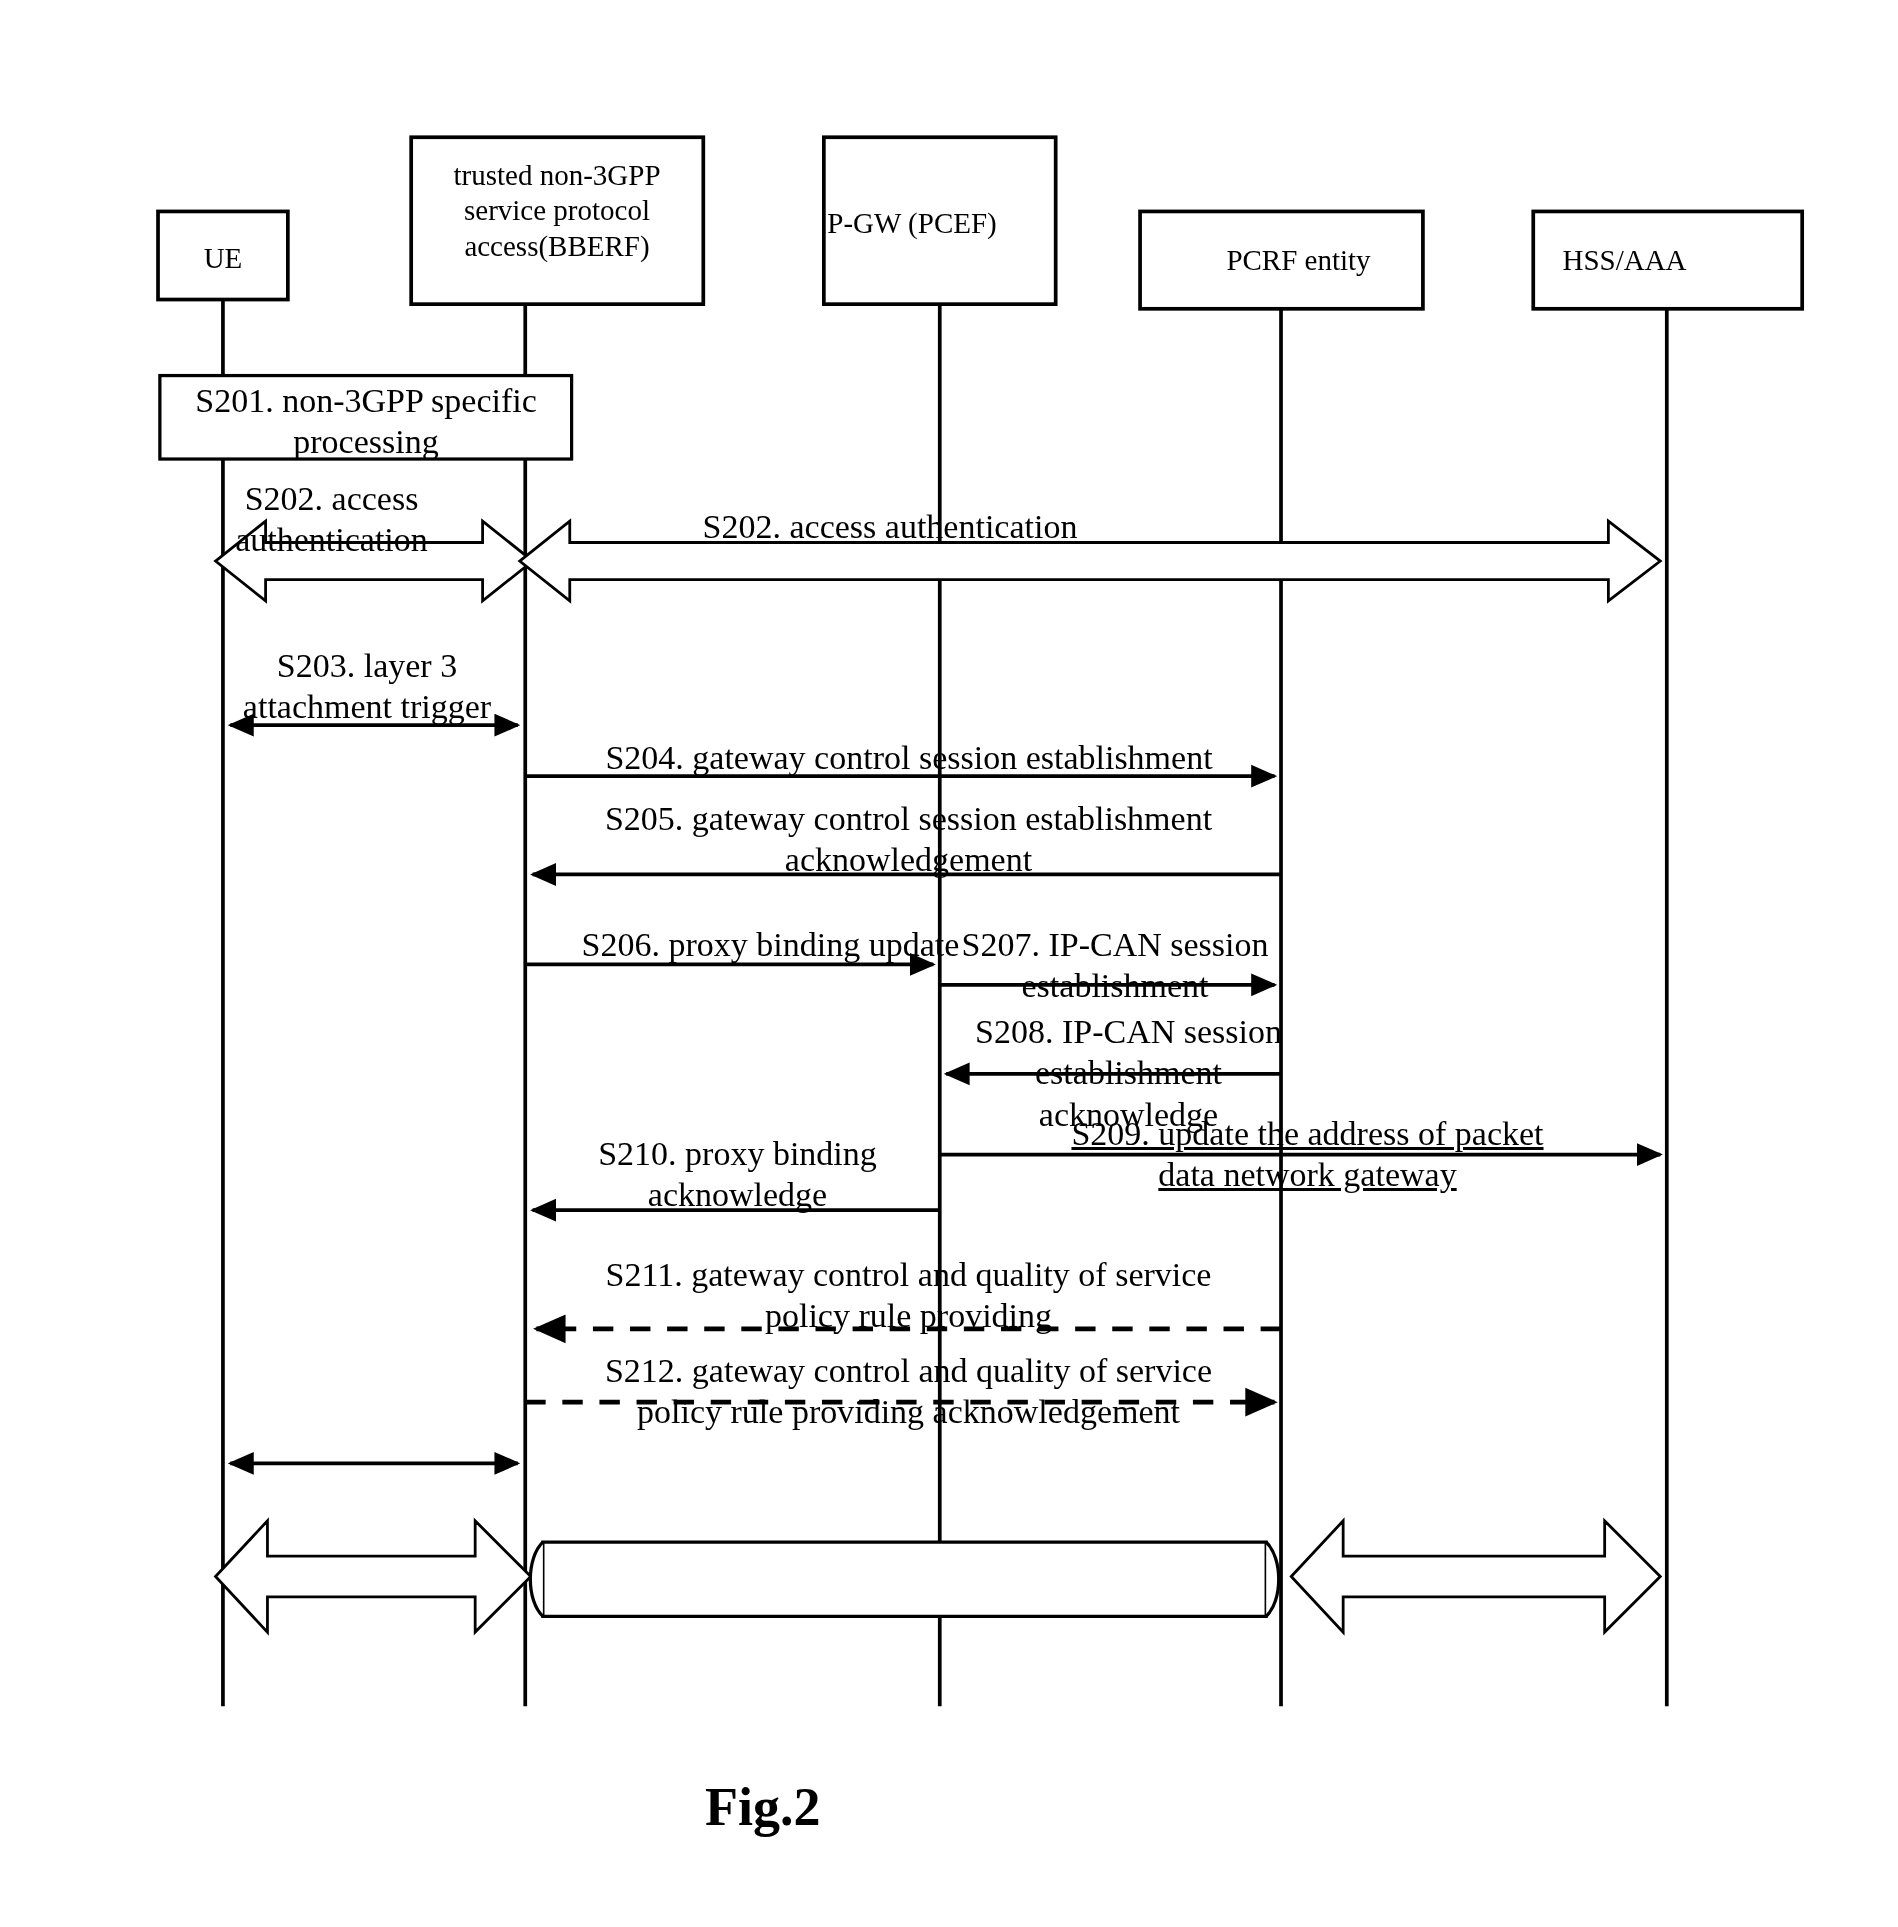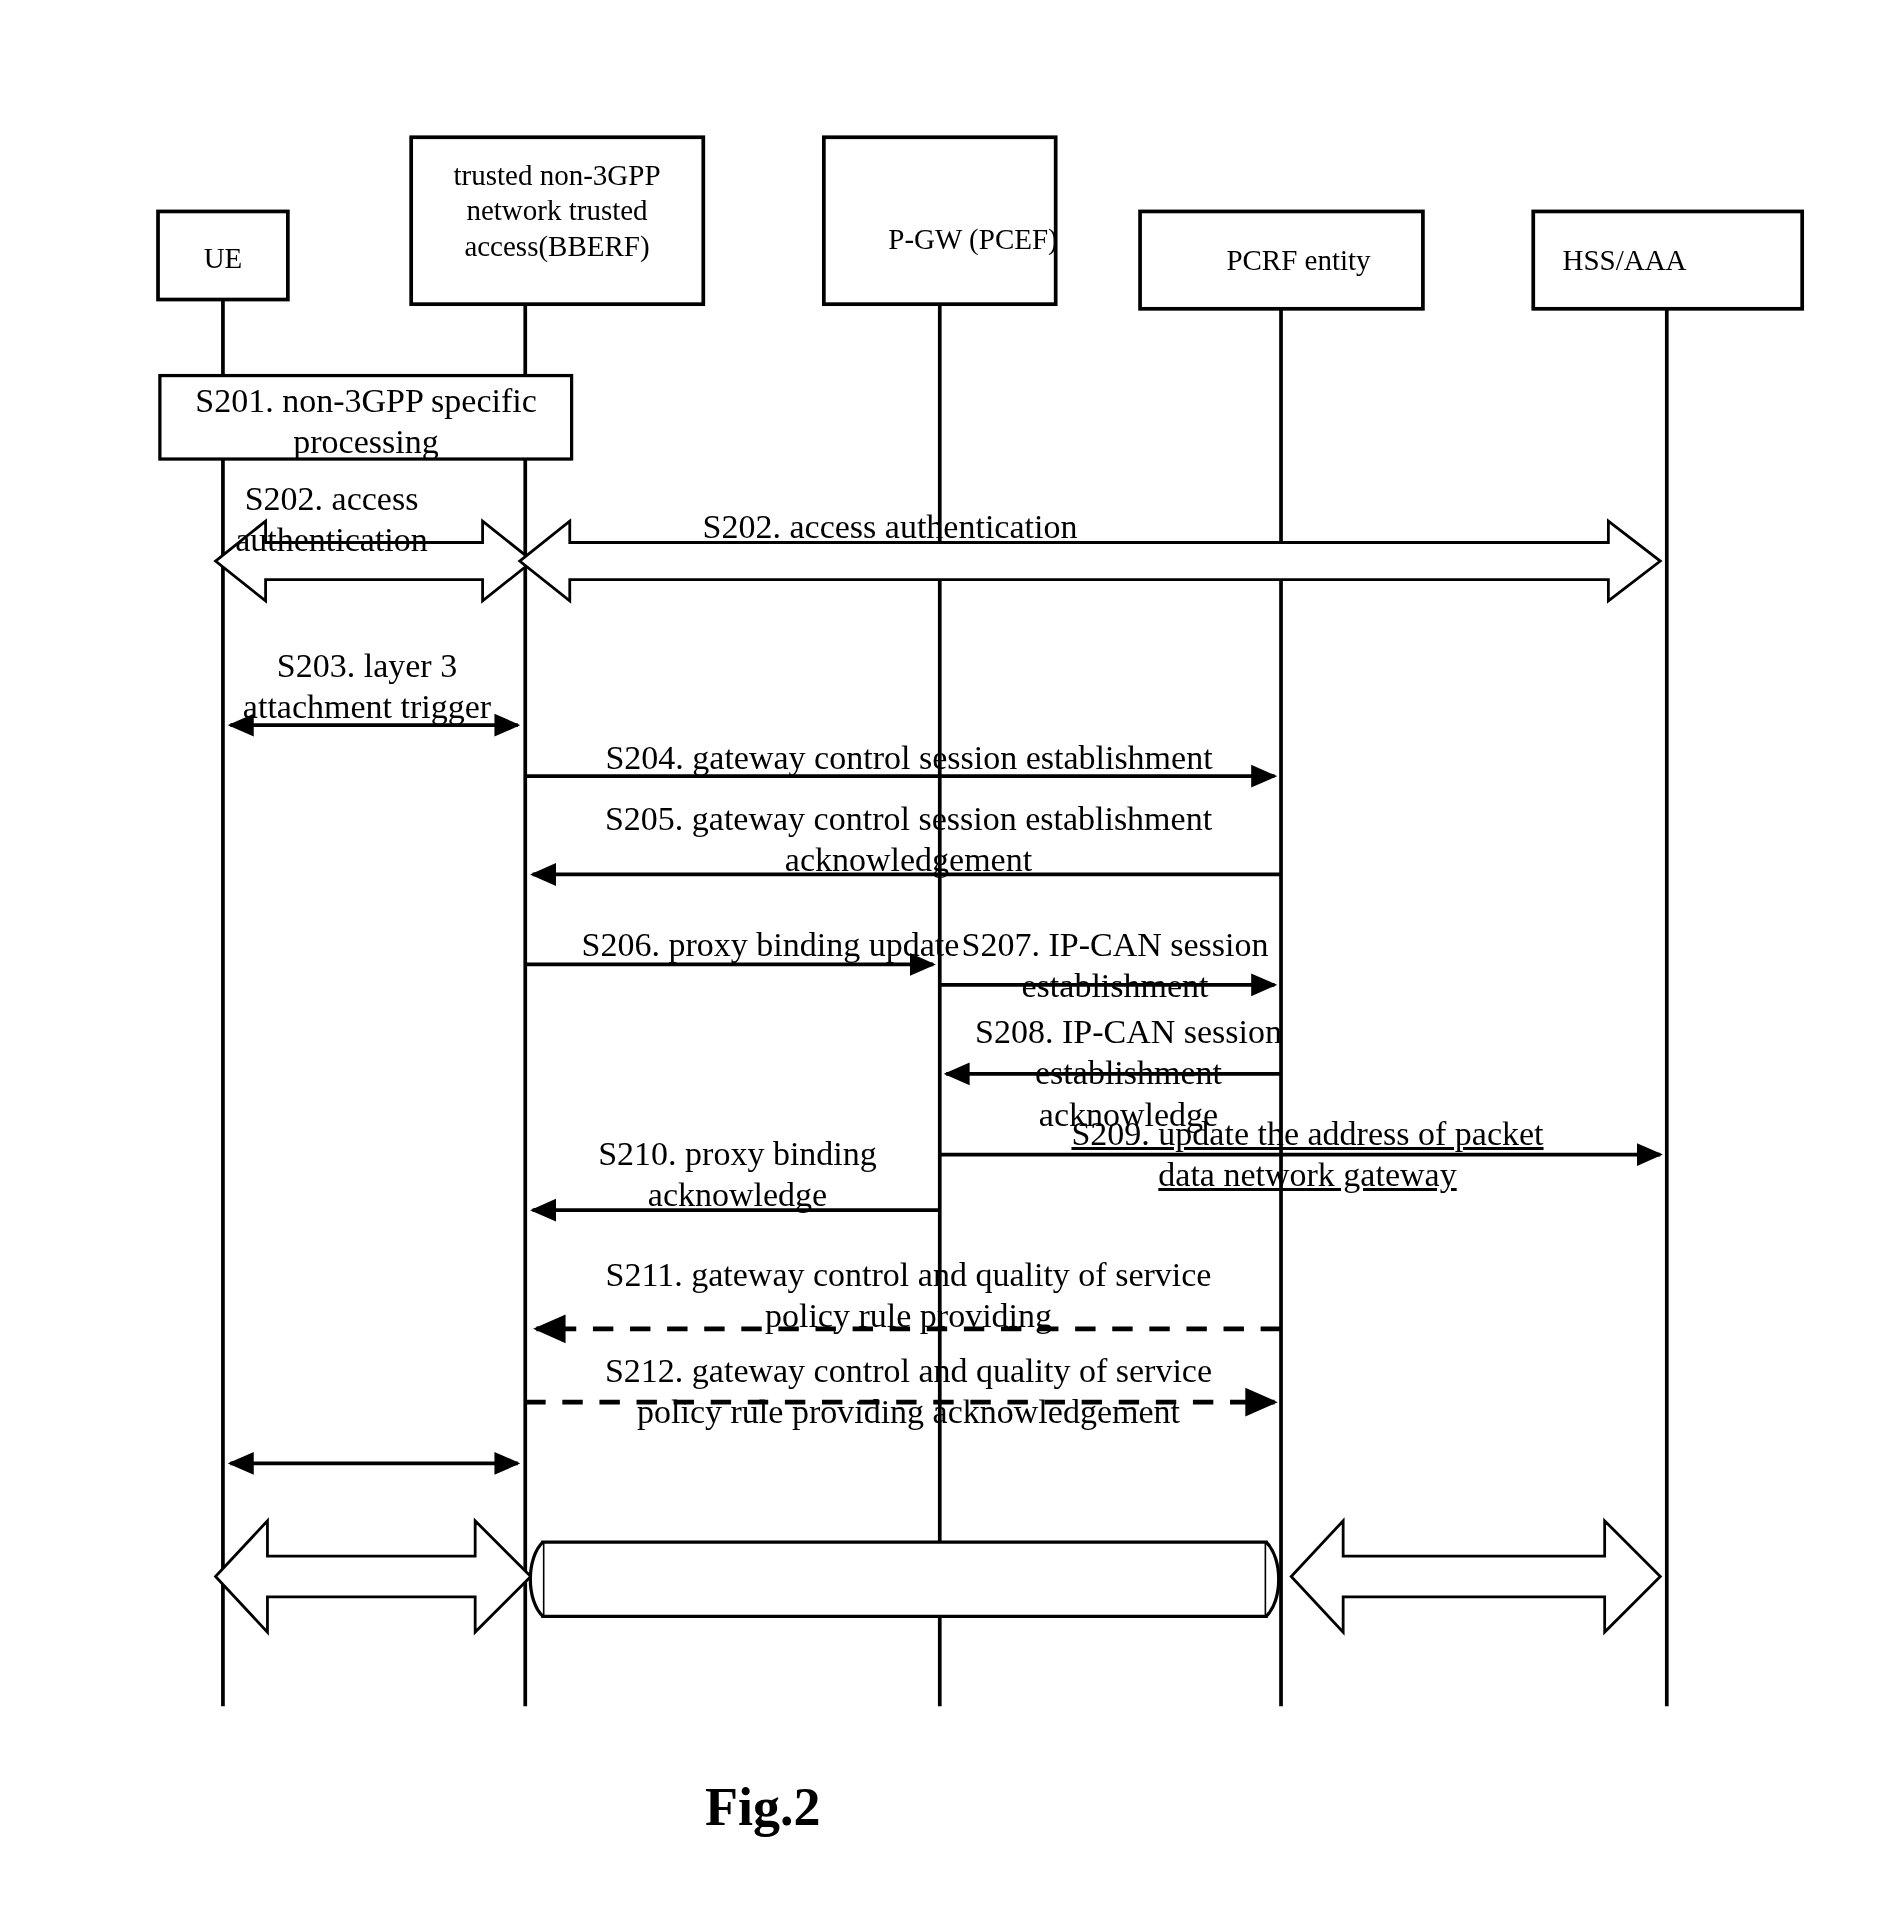--- a/index.html
+++ b/index.html
@@ -149,24 +149,24 @@
     <g fill="#fff" stroke="#000" stroke-width="3">
       <path d="M 1392 1700 L 1448 1640 L 1448 1678 L 1730 1678 L 1730 1640 L 1790 1700
                L 1730 1760 L 1730 1722 L 1448 1722 L 1448 1760 Z"></path>
     </g>
 
   </svg>
 
   <div class="lbl boxlabel" style="left:158px; top:241px; width:130px;">UE</div>
 
   <div class="lbl boxlabel" style="left:411px; top:158px; width:292px;">trusted non-3GPP
-network trusted
+service protocol
 access(BBERF)</div>
 
-  <div class="lbl boxlabel" style="left:857px; top:206px; width:232px;margin-top:16px;">P-GW (PCEF)</div>
+  <div class="lbl boxlabel" style="left:796px; top:206px; width:232px;">P-GW (PCEF)</div>
 
   <div class="lbl boxlabel" style="left:1140px; top:243px; width:317px;text-align:center;">PCRF entity</div>
 
   <div class="lbl boxlabel" style="left:1490px; top:243px; width:269px;">HSS/AAA</div>
 
   <div class="lbl msglabel" style="left:160px; top:380px; width:412px;">S201. non-3GPP specific
 processing</div>
 
   <div class="lbl msglabel" style="left:169px; top:478px; width:325px;">S202. access
 authentication</div>

